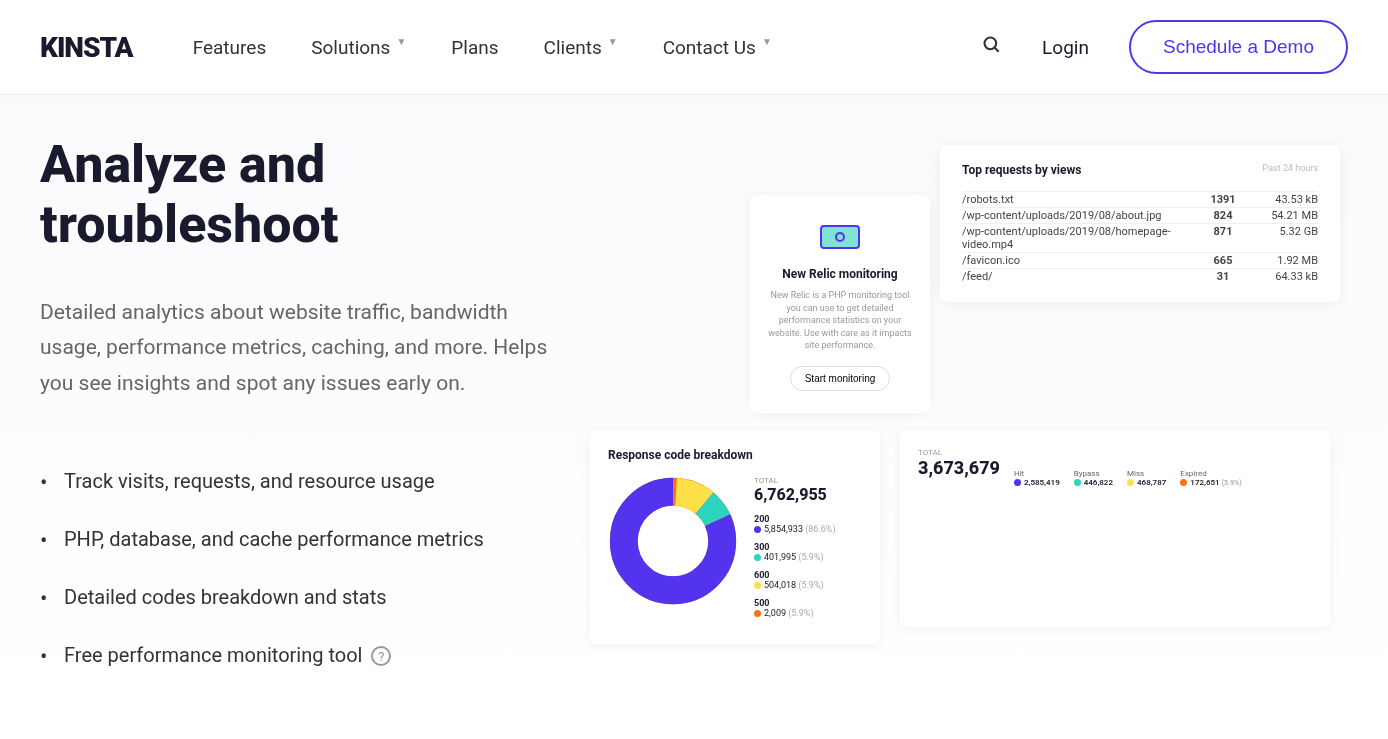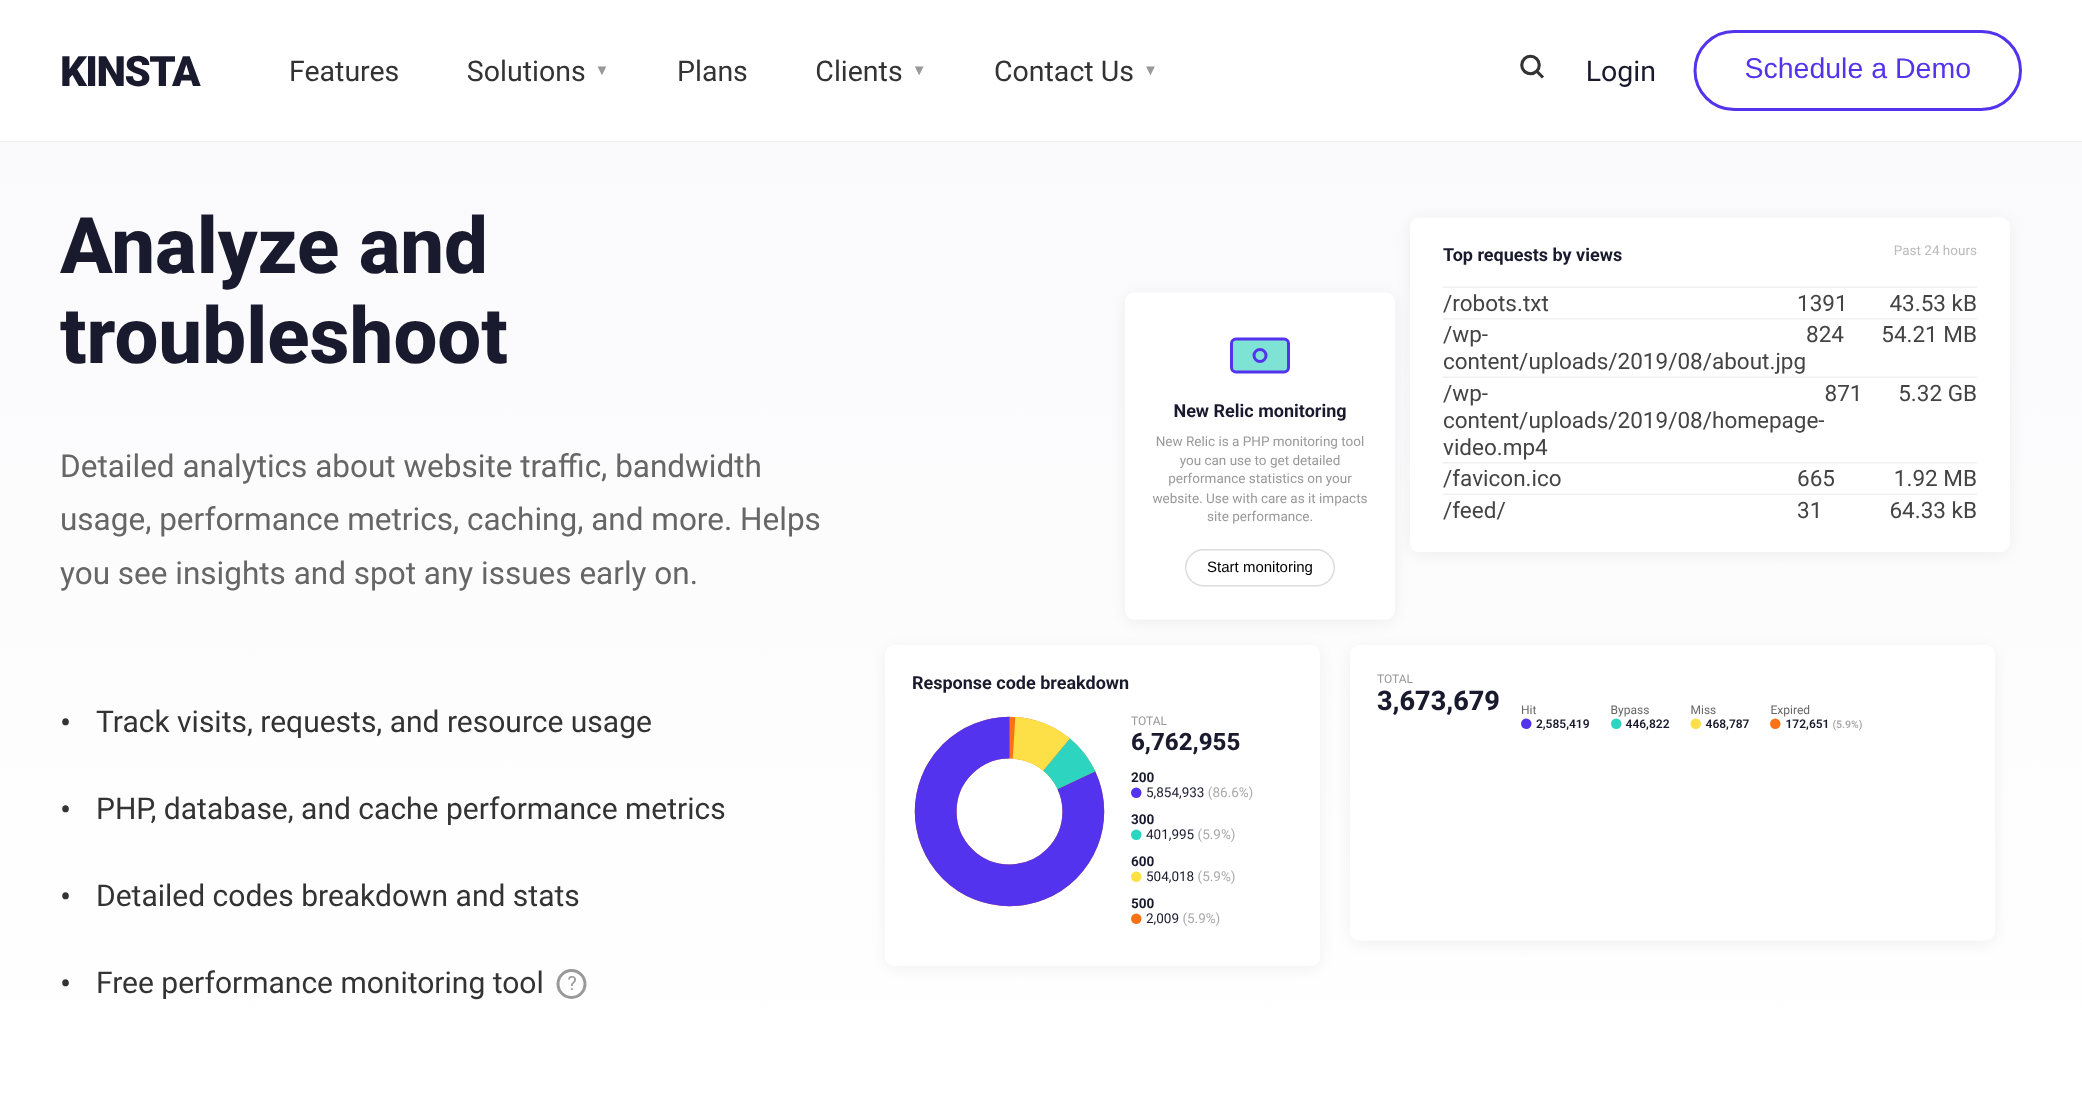--- a/index.html
+++ b/index.html
@@ -1,22 +1,22 @@
 <!DOCTYPE html>
 <html><head>
 <meta charset="utf-8">
 <style>
 * { margin: 0; padding: 0; box-sizing: border-box; }
 body { font-family: -apple-system, BlinkMacSystemFont, 'Segoe UI', Roboto, sans-serif; background: #fff; color: #1a1a2e; width: 1388px; }
 .header { display: flex; align-items: center; padding: 20px 40px; border-bottom: 1px solid #eee; gap: 30px; }
 .logo { font-size: 28px; font-weight: 900; letter-spacing: -1px; color: #1a1a2e; }
 .nav { display: flex; gap: 45px; flex: 1; margin-left: 30px; }
-.nav-item { font-size: 19px; color: #333; cursor: pointer; display: flex; align-items: center; gap: 6px; }
+.nav-item { font-size: 19px; color: #333; cursor: pointer; display: flex; align-items: flex-start; gap: 6px; }
 .chevron { font-size: 10px; color: #999; }
-.header-right { display: flex; align-items: center; gap: 25px; }
+.header-right { display: flex; align-items: center; gap: 40px; }
 .search-icon { cursor: pointer; }
 .login { font-size: 19px; cursor: pointer; }
 .cta-button { border: 2px solid #5333ed; color: #5333ed; padding: 14px 32px; border-radius: 30px; font-size: 19px; font-weight: 500; cursor: pointer; background: transparent; }
 .main { display: flex; padding: 40px; gap: 20px; background: linear-gradient(180deg, #fafafc 0%, #fff 100%); }
 .left-col { width: 520px; }
 .headline { font-size: 52px; font-weight: 800; line-height: 1.15; color: #1a1a2e; margin-bottom: 40px; }
 .description { font-size: 21px; color: #666; line-height: 1.7; margin-bottom: 50px; }
 .feature-list { list-style: none; }
 .feature-list li { font-size: 20px; color: #333; padding: 14px 0 14px 24px; position: relative; line-height: 1.5; }
 .feature-list li::before { content: "•"; position: absolute; left: 0; font-size: 22px; }
@@ -25,23 +25,23 @@
 .card { background: #fff; border-radius: 6px; box-shadow: 0 2px 12px rgba(0,0,0,0.06); padding: 20px; position: absolute; }
 .card-newrelic { width: 180px; left: 170px; top: 60px; text-align: center; padding: 30px 18px 22px; }
 .eye-icon { width: 40px; height: 24px; margin: 0 auto 18px; border: 2px solid #5333ed; border-radius: 4px; display: flex; align-items: center; justify-content: center; background: #7ee3d4; }
 .eye-dot { width: 10px; height: 10px; border: 2px solid #5333ed; border-radius: 50%; }
 .nr-title { font-size: 12px; font-weight: 700; margin-bottom: 8px; }
 .nr-desc { font-size: 9px; color: #999; line-height: 1.4; margin-bottom: 14px; }
 .nr-btn { border: 1px solid #ddd; border-radius: 16px; padding: 6px 14px; font-size: 10px; background: #fff; cursor: pointer; }
 .card-requests { width: 400px; left: 360px; top: 10px; padding: 18px 22px; }
 .req-header { display: flex; justify-content: space-between; font-size: 12px; font-weight: 700; margin-bottom: 14px; }
 .req-header .sub { font-size: 9px; color: #bbb; font-weight: 400; }
-.req-row { display: flex; font-size: 15px; color: #444; padding: 1px 0; border-top: 1px solid #f0f0f0; }
+.req-row { display: flex; font-size: 11px; color: #444; padding: 1px 0; border-top: 1px solid #f0f0f0; }
 .req-path { flex: 1; }
-.req-views { width: 50px; text-align: left; }
+.req-views { width: 50px; text-align: center; font-weight: bold; }
 .req-size { width: 70px; text-align: right; }
 .card-response { width: 290px; left: 10px; top: 295px; padding: 18px; }
 .resp-title { font-size: 12px; font-weight: 700; margin-bottom: 14px; }
 .resp-body { display: flex; gap: 16px; align-items: flex-start; }
 .donut { width: 130px; height: 130px; position: relative; }
 .donut svg { transform: rotate(-90deg); }
 .resp-stats { font-size: 10px; }
 .resp-stats .tlabel { font-size: 8px; color: #999; text-transform: uppercase; }
 .resp-stats .total { font-size: 16px; font-weight: 800; margin-bottom: 10px; }
 .stat-line { margin-bottom: 8px; }

